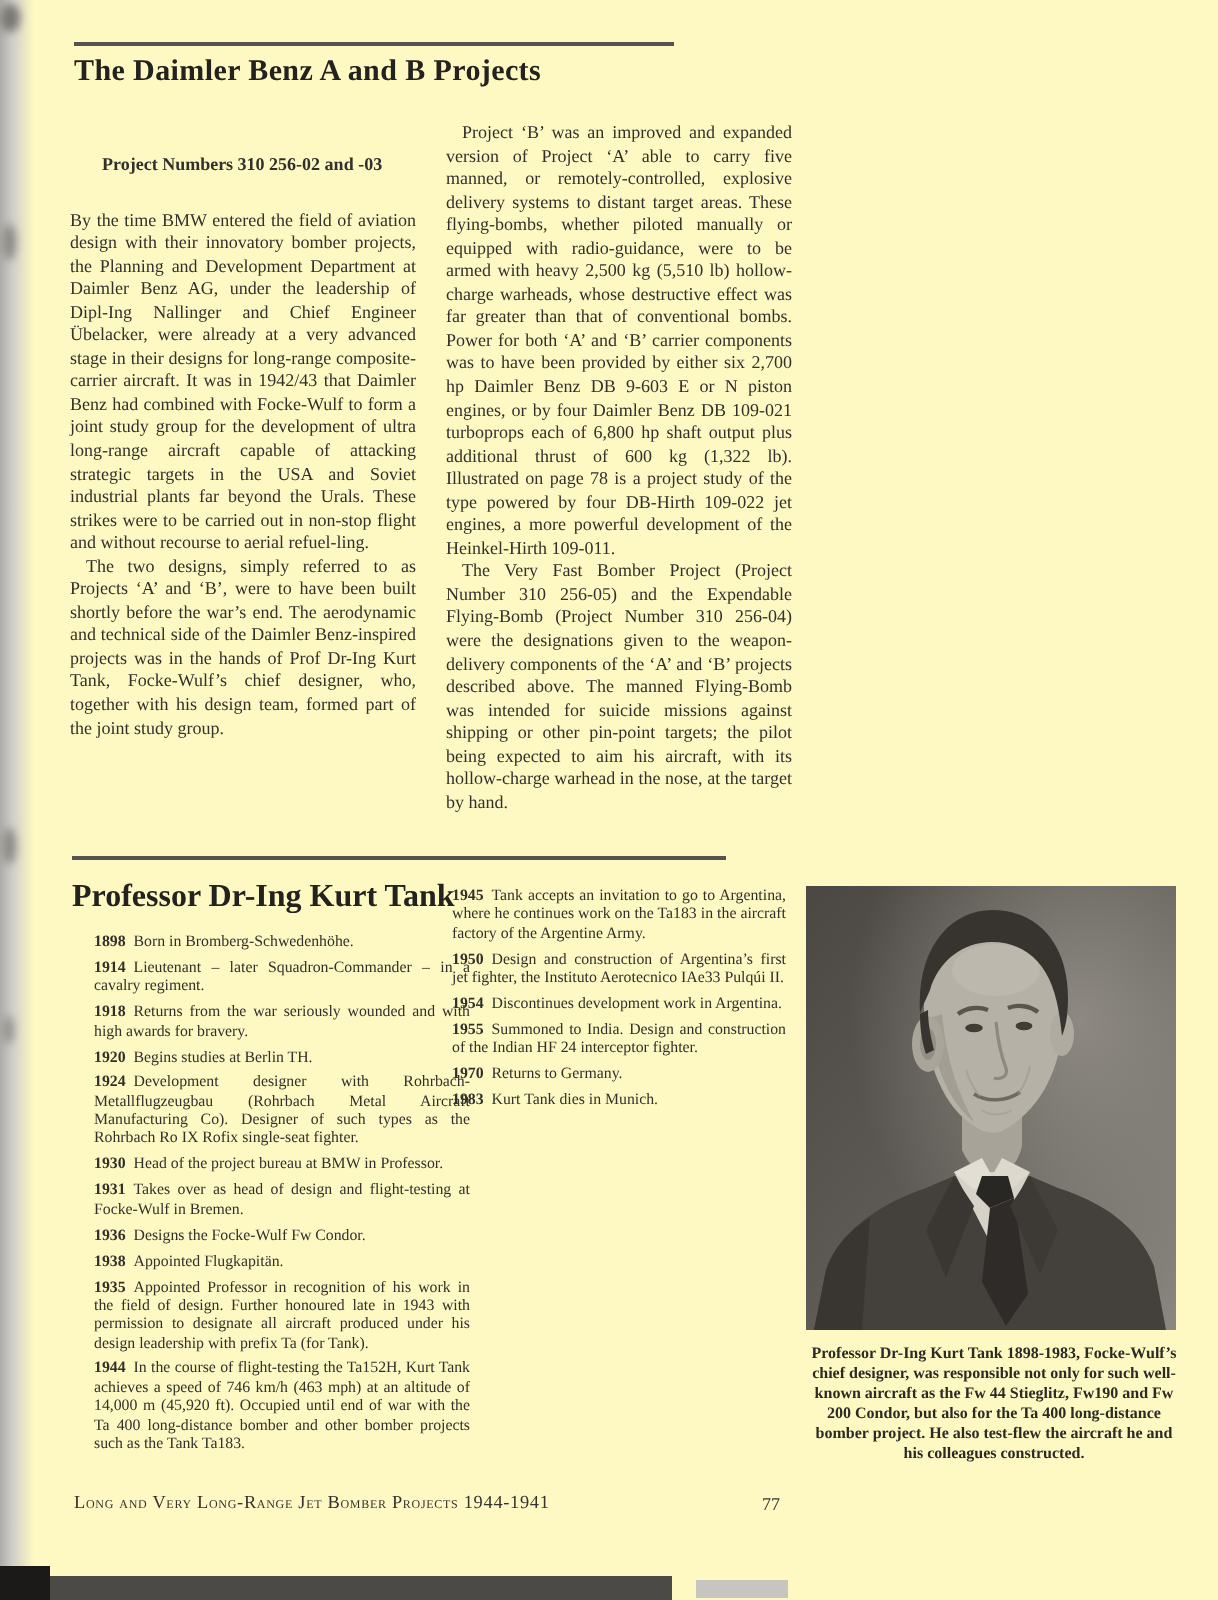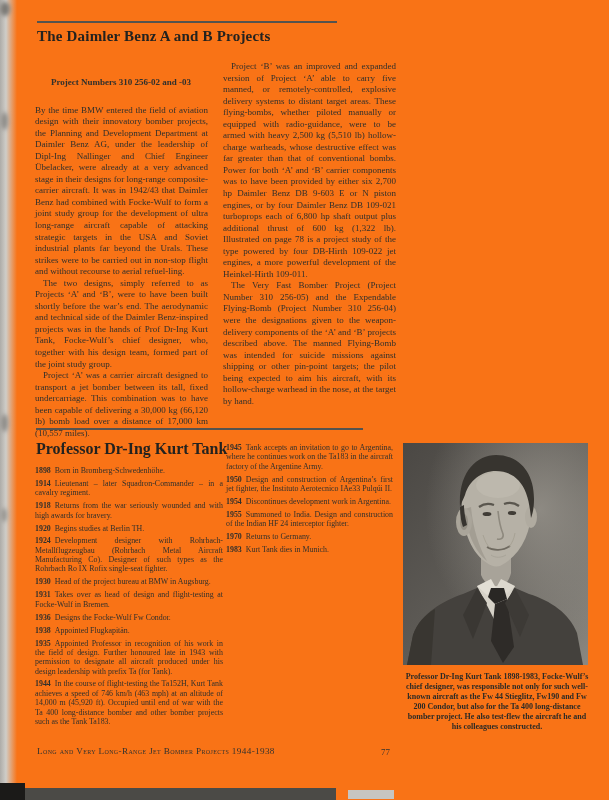--- a/index.html
+++ b/index.html
@@ -1,18 +1,18 @@
 <!DOCTYPE html>
 <html><head>
 <meta charset="utf-8">
 <style>
   html,body{margin:0;padding:0;background:#e8e6e1;}
   .page{
     position:relative; width:609px; height:800px; overflow:hidden;
-    background:#f97316;
+    background:#fef9c3;
     font-family:"Liberation Serif","DejaVu Serif",serif;
     color:#31302c;
   }
   
   .edge-left{position:absolute;left:0;top:0;width:17px;height:800px;
     background:linear-gradient(to right,#aeaca8 0%,#cfcdc8 35%,rgba(241,239,233,0) 100%);}
   .smudge{position:absolute;border-radius:50%;filter:blur(2px);}
   .sm1{left:1px;top:112px;width:7px;height:18px;background:#8d8b87;}
   .sm2{left:1px;top:414px;width:7px;height:18px;background:#8d8b87;}
   .sm3{left:1px;top:508px;width:6px;height:14px;background:#96948f;}
@@ -29,21 +29,21 @@
     letter-spacing:.2px;color:#23221f;}
   .article{position:absolute;left:35px;top:61px;width:361px;display:flex;gap:15px;}
   .article .col{width:173px;font-size:9px;line-height:11.55px;text-align:justify;}
   .subhead{margin:16px;font-weight:bold;font-size:9px;}
   .para{margin:0;}
   .para + .para, .col-indent .para{text-indent:8px;}
   
   .prof-heading{position:absolute;left:36px;top:440px;margin:0;font-size:16px;
     font-weight:bold;color:#23221f;}
   .prof-col{position:absolute;font-size:7.9px;line-height:9.35px;text-align:justify;}
-  .prof-colA{left:35px;top:466px;width:188px;}
+  .prof-colA{left:47px;top:466px;width:188px;}
   .prof-colB{left:226px;top:443px;width:167px;}
   .entry{margin:0 0 3.6px 0;}
   .entry .yr{font-weight:bold;margin-right:4px;}
   
   .photo{position:absolute;left:403px;top:443px;width:185px;height:222px;}
   .caption{position:absolute;left:402px;top:672px;width:190px;margin:0;
     font-size:8px;line-height:9.9px;font-weight:bold;color:#2b2a26;text-align:center;}
   
   .footer-line{position:absolute;left:37px;top:746px;font-variant:small-caps;
     font-size:9.2px;letter-spacing:.35px;color:#34332f;}
@@ -66,21 +66,20 @@
   <div class="rule rule-top"></div>
   <h1 class="title">The Daimler Benz A and B Projects</h1>
 
   <div class="article">
     <div class="col">
       <p class="subhead">Project Numbers 310 256-02 and -03</p>
       <div>
 
       <p class="para">By the time BMW entered the field of aviation design with their innovatory bomber projects, the Planning and Development Department at Daimler Benz AG, under the leadership of Dipl-Ing Nallinger and Chief Engineer Übelacker, were already at a very advanced stage in their designs for long-range composite-carrier aircraft. It was in 1942/43 that Daimler Benz had combined with Focke-Wulf to form a joint study group for the development of ultra long-range aircraft capable of attacking strategic targets in the USA and Soviet industrial plants far beyond the Urals. These strikes were to be carried out in non-stop flight and without recourse to aerial refuel-ling.</p>
           <p class="para">The two designs, simply referred to as Projects ‘A’ and ‘B’, were to have been built shortly before the war’s end. The aerodynamic and technical side of the Daimler Benz-inspired projects was in the hands of Prof Dr-Ing Kurt Tank, Focke-Wulf’s chief designer, who, together with his design team, formed part of the joint study group.</p>
-          <p class="para">Project ‘A’ was a carrier aircraft designed to transport a jet bomber between its tall, fixed undercarriage. This combination was to have been capable of delivering a 30,000 kg (66,120 lb) bomb load over a distance of 17,000 km (10,557 miles).</p>
         </div>
     </div>
     <div class="col col-indent">
       <div>
 
       <p class="para">Project ‘B’ was an improved and expanded version of Project ‘A’ able to carry five manned, or remotely-controlled, explosive delivery systems to distant target areas. These flying-bombs, whether piloted manually or equipped with radio-guidance, were to be armed with heavy 2,500 kg (5,510 lb) hollow-charge warheads, whose destructive effect was far greater than that of conventional bombs. Power for both ‘A’ and ‘B’ carrier components was to have been provided by either six 2,700 hp Daimler Benz DB 9-603 E or N piston engines, or by four Daimler Benz DB 109-021 turboprops each of 6,800 hp shaft output plus additional thrust of 600 kg (1,322 lb). Illustrated on page 78 is a project study of the type powered by four DB-Hirth 109-022 jet engines, a more powerful development of the Heinkel-Hirth 109-011.</p>
           <p class="para">The Very Fast Bomber Project (Project Number 310 256-05) and the Expendable Flying-Bomb (Project Number 310 256-04) were the designations given to the weapon-delivery components of the ‘A’ and ‘B’ projects described above. The manned Flying-Bomb was intended for suicide missions against shipping or other pin-point targets; the pilot being expected to aim his aircraft, with its hollow-charge warhead in the nose, at the target by hand.</p>
         </div>
     </div>
   </div>
@@ -93,21 +92,21 @@
       <p class="entry"><span class="yr">1898</span><span>Born in Bromberg-Schwedenhöhe.</span></p>
 
       <p class="entry"><span class="yr">1914</span><span>Lieutenant – later Squadron-Commander – in a cavalry regiment.</span></p>
 
       <p class="entry"><span class="yr">1918</span><span>Returns from the war seriously wounded and with high awards for bravery.</span></p>
 
       <p class="entry"><span class="yr">1920</span><span>Begins studies at Berlin TH.</span></p>
 
       <p class="entry"><span class="yr">1924</span><span>Development designer with Rohrbach-Metallflugzeugbau (Rohrbach Metal Aircraft Manufacturing Co). Designer of such types as the Rohrbach Ro IX Rofix single-seat fighter.</span></p>
 
-      <p class="entry"><span class="yr">1930</span><span>Head of the project bureau at BMW in Augsburg.</span></p>
+      <p class="entry"><span class="yr">1930</span><span>Head of the project bureau at BMW in Professor.</span></p>
 
       <p class="entry"><span class="yr">1931</span><span>Takes over as head of design and flight-testing at Focke-Wulf in Bremen.</span></p>
 
       <p class="entry"><span class="yr">1936</span><span>Designs the Focke-Wulf Fw Condor.</span></p>
 
       <p class="entry"><span class="yr">1938</span><span>Appointed Flugkapitän.</span></p>
 
       <p class="entry"><span class="yr">1935</span><span>Appointed Professor in recognition of his work in the field of design. Further honoured late in 1943 with permission to designate all aircraft produced under his design leadership with prefix Ta (for Tank).</span></p>
 
       <p class="entry"><span class="yr">1944</span><span>In the course of flight-testing the Ta152H, Kurt Tank achieves a speed of 746 km/h (463 mph) at an altitude of 14,000 m (45,920 ft). Occupied until end of war with the Ta 400 long-distance bomber and other bomber projects such as the Tank Ta183.</span></p>
@@ -176,16 +175,16 @@
       <ellipse cx="109" cy="70" rx="4.2" ry="2.1" fill="#403c36"></ellipse>
       <path d="M95,68 C96,78 98,86 100,91 C101,95 98,97 94,96" stroke="#8e897e" stroke-width="1.6" fill="none"></path>
       <path d="M84,104 C90,108 100,108 107,103" stroke="#6f6a60" stroke-width="1.8" fill="none"></path>
       <path d="M80,92 C82,98 84,102 87,105" stroke="#9d9889" stroke-width="1" fill="none" opacity="0.6"></path>
       <path d="M112,90 C111,96 109,100 106,104" stroke="#9d9889" stroke-width="1" fill="none" opacity="0.6"></path>
       <path d="M88,112 C92,115 98,115 103,112" stroke="#a39e93" stroke-width="1" fill="none" opacity="0.7"></path>
     </svg>
   </div>
   <p class="caption">Professor Dr-Ing Kurt Tank 1898-1983, Focke-Wulf’s chief designer, was responsible not only for such well-known aircraft as the Fw 44 Stieglitz, Fw190 and Fw 200 Condor, but also for the Ta 400 long-distance bomber project. He also test-flew the aircraft he and his colleagues constructed.</p>
 
-  <div class="footer-line">Long and Very Long-Range Jet Bomber Projects 1944-1938</div>
+  <div class="footer-line">Long and Very Long-Range Jet Bomber Projects 1944-1941</div>
   <div class="page-num">77</div>
 
 </div>
 
 </body></html>

